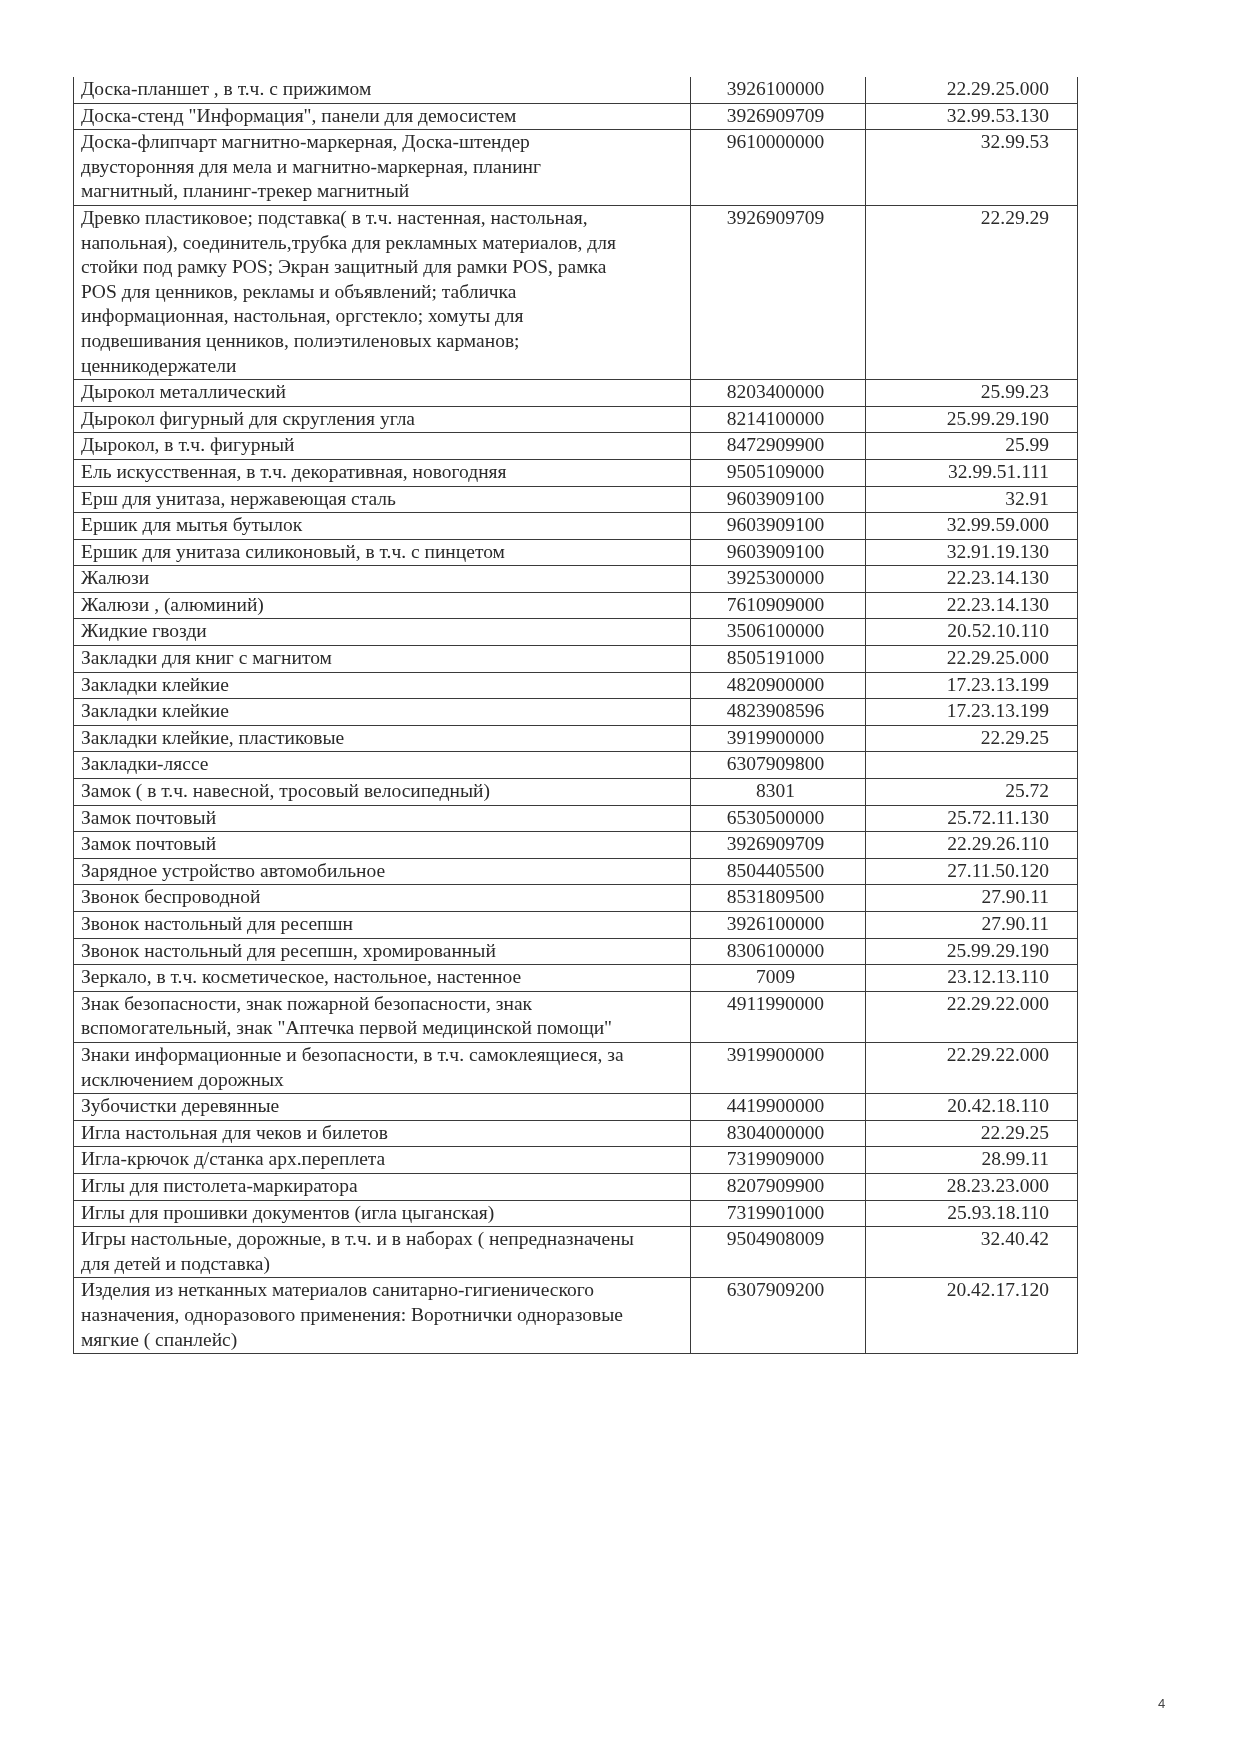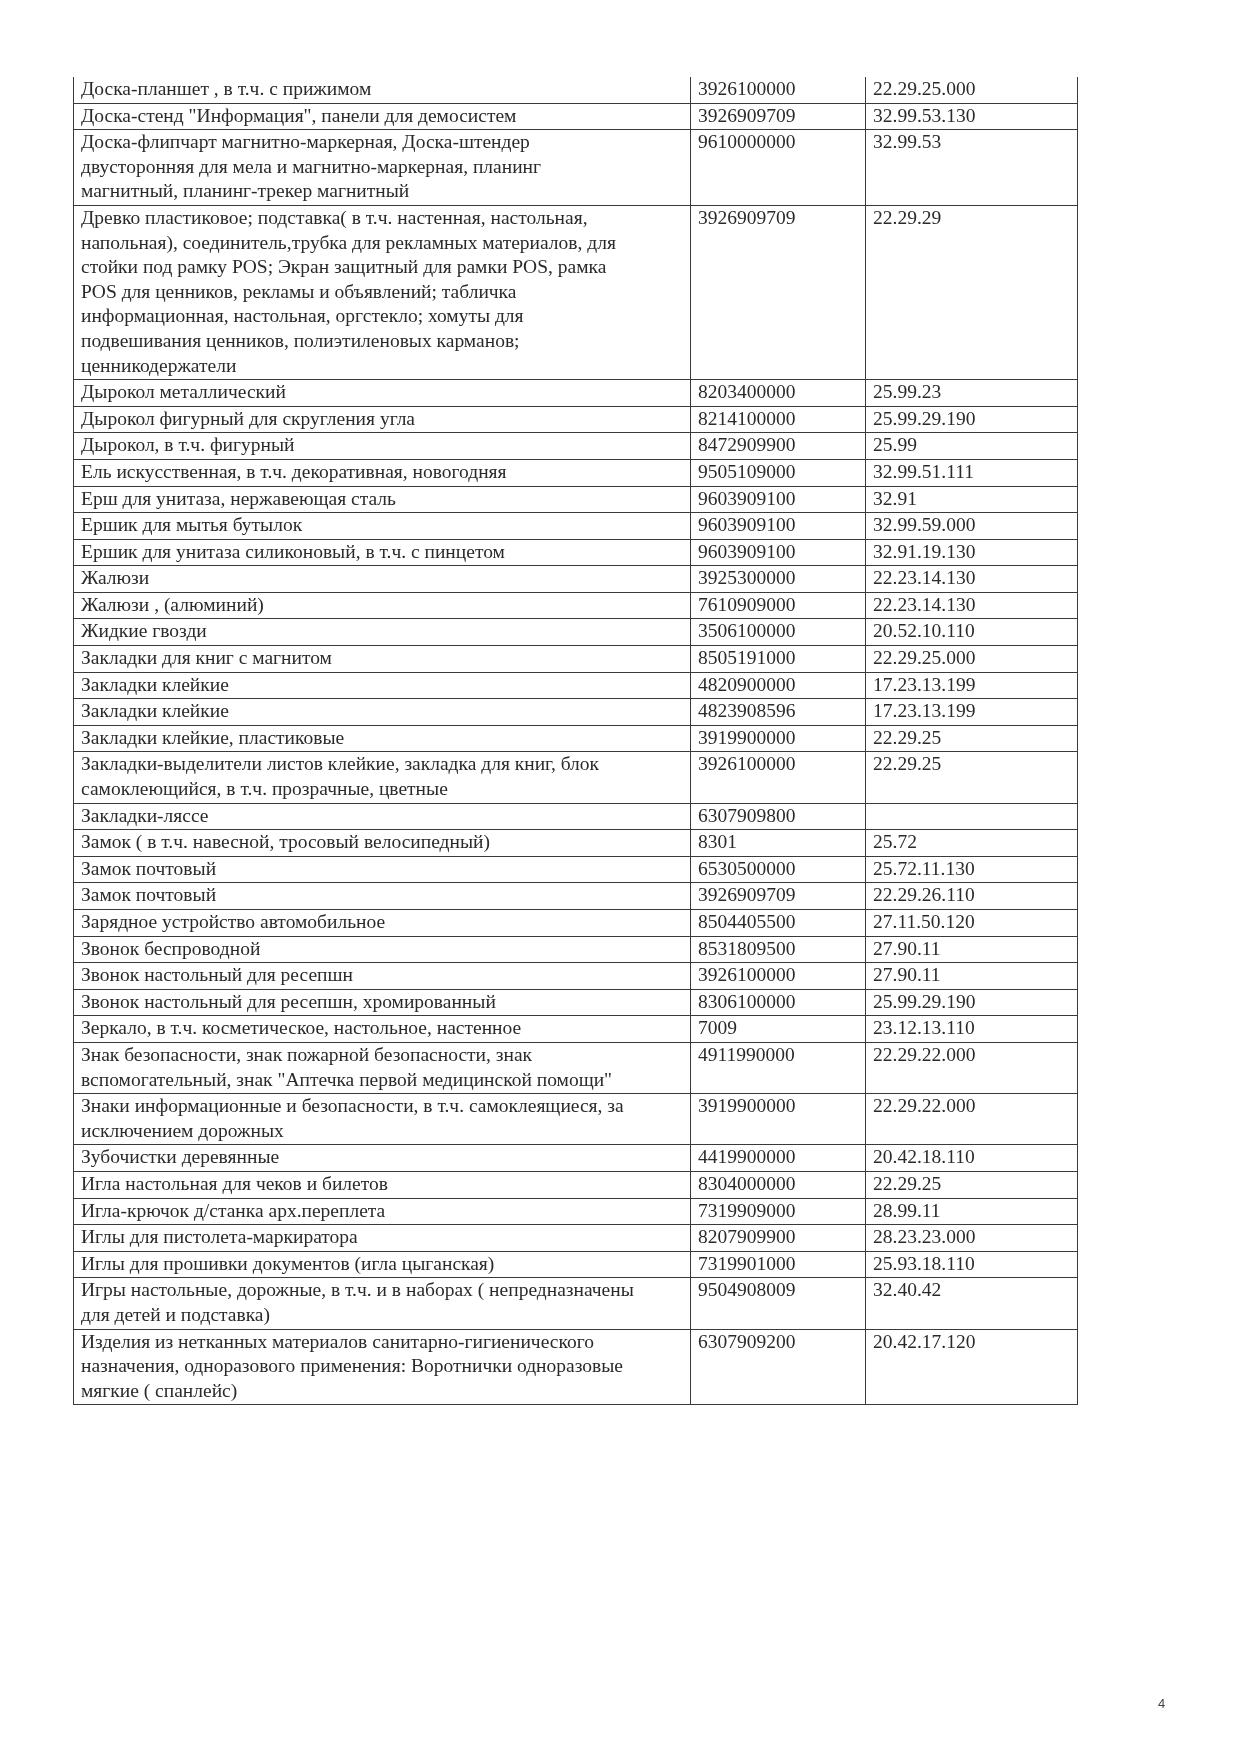--- a/index.html
+++ b/index.html
@@ -9,22 +9,22 @@
     overflow: hidden;
   }
   .page { position: absolute; left: 73px; top: 77px; width: 1004px; }
   table { border-collapse: collapse; width: 1004px; table-layout: fixed; }
   col.c1 { width: 617px; } col.c2 { width: 175px; } col.c3 { width: 212px; }
   td {
     border: 1.4px solid #3a3a3a; vertical-align: top;
     font-size: 19.5px; line-height: 24.6px; padding: 0px 7px 1px 7px;
   }
   td.name { text-align: left; white-space: pre-line; }
-  td.code { text-align: left; padding-right: 12px; }
-  td.okpd { text-align: left; padding-right: 16px; }
+  td.code { text-align: center; padding-right: 12px; }
+  td.okpd { text-align: right; padding-right: 28px; }
   table tr:first-child td { border-top: none; }
   .page-number {
     position: absolute; left: 1158px; top: 1696px;
     font-family: "Liberation Sans", "DejaVu Sans", sans-serif; font-size: 13px; color: #444;
   }
 </style>
 </head>
 <body>
 
 <div class="page">
@@ -127,26 +127,20 @@
     <td class="name">Закладки клейкие</td>
     <td class="code">4823908596</td>
     <td class="okpd">17.23.13.199</td>
   </tr>
         <tr>
     <td class="name">Закладки клейкие, пластиковые</td>
     <td class="code">3919900000</td>
     <td class="okpd">22.29.25</td>
   </tr>
         <tr>
-    <td class="name">Закладки-выделители листов клейкие, закладка для книг, блок
-самоклеющийся, в т.ч. прозрачные, цветные</td>
-    <td class="code">3926100000</td>
-    <td class="okpd">22.29.25</td>
-  </tr>
-        <tr>
     <td class="name">Закладки-ляссе</td>
     <td class="code">6307909800</td>
     <td class="okpd"></td>
   </tr>
         <tr>
     <td class="name">Замок ( в т.ч. навесной,  тросовый велосипедный)</td>
     <td class="code">8301</td>
     <td class="okpd">25.72</td>
   </tr>
         <tr>

